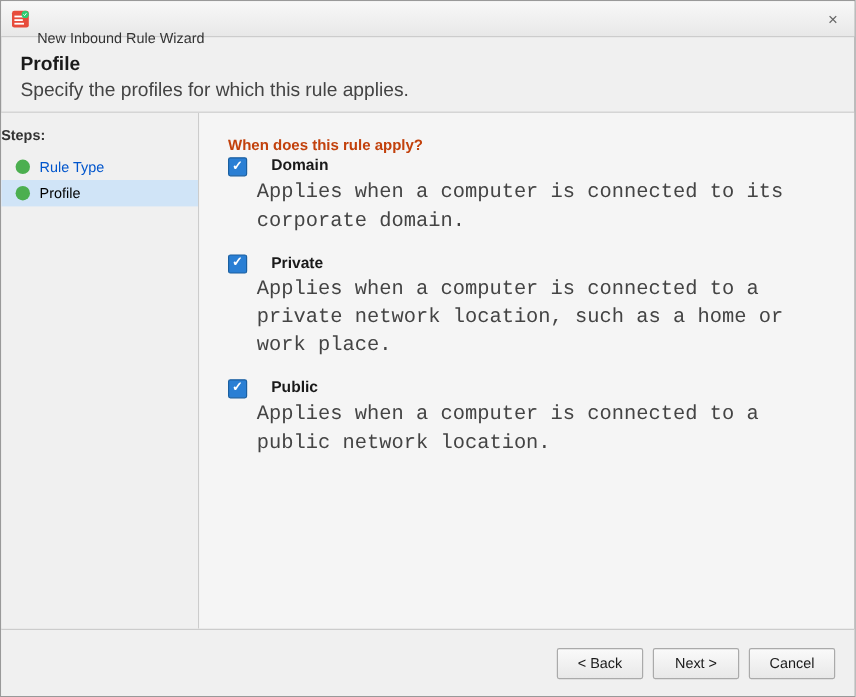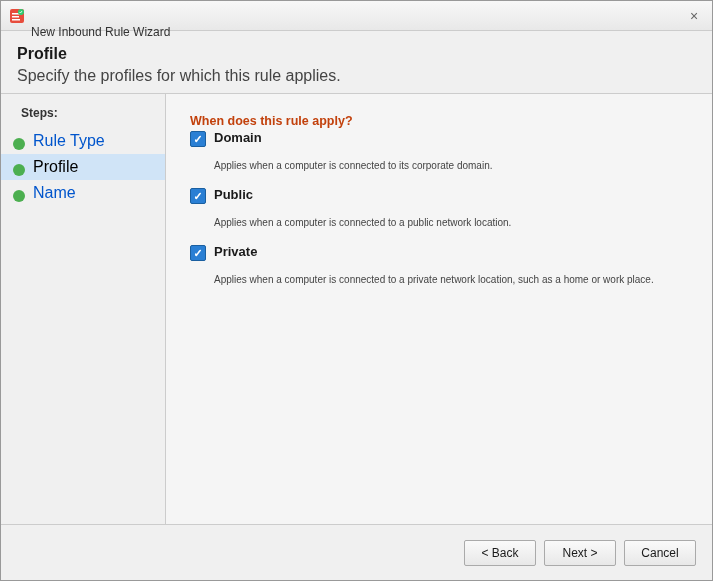--- a/index.html
+++ b/index.html
@@ -84,28 +84,28 @@
       width: 165px;
       background: #f0f0f0;
       border-right: 1px solid #ccc;
       padding: 12px 0;
       flex-shrink: 0;
     }
     .steps-label {
       font-size: 12px;
       font-weight: bold;
       color: #333;
-      padding: 0 12px 8px 20px;
+      padding: 0 12px 8px 0;
     }
     .step-item {
       display: flex;
-      align-items: flex-end;
+      align-items: center;
       padding: 4px 12px;
       cursor: pointer;
-      font-size: 16px;
+      font-size: 12px;
     }
     .step-item.active {
       background: #d0e4f7;
     }
     .step-dot {
       width: 12px;
       height: 12px;
       border-radius: 50%;
       background: #4caf50;
       margin-right: 8px;
@@ -138,20 +138,21 @@
       margin-bottom: 2px;
       font-weight: bold;
     }
     .option-group {
       margin-bottom: 14px;
     }
     .option-row {
       display: flex;
       align-items: flex-start;
       margin-bottom: 2px;
+      gap: 12px;
     }
     .checkbox-custom {
       width: 16px;
       height: 16px;
       background: #2a7fd4;
       border: 1px solid #1a5fa0;
       border-radius: 2px;
       margin-right: 8px;
       flex-shrink: 0;
       margin-top: 1px;
@@ -165,25 +166,26 @@
       font-size: 11px;
       font-weight: bold;
       line-height: 1;
     }
     .option-title {
       font-size: 13px;
       font-weight: bold;
       color: #1a1a1a;
     }
     .option-desc {
-      font-size: 10px;
+      font-size: 17px;
       color: #444;
       margin-left: 24px;
-      margin-top: 12px;
+      margin-top: 2px;
       line-height: 1.4;
+      font-family: Liberation Mono, monospace;
     }
     .footer {
       height: 56px;
       background: #f0f0f0;
       border-top: 1px solid #ccc;
       display: flex;
       align-items: center;
       justify-content: flex-end;
       padding: 0 16px;
       gap: 8px;
@@ -236,51 +238,47 @@
       <div class="steps-label">Steps:</div>
 
       <div class="step-item">
         <div class="step-dot"></div>
         <span class="step-label">Rule Type</span>
       </div>
       <div class="step-item active">
         <div class="step-dot active-dot"></div>
         <span class="step-label active">Profile</span>
       </div>
-      <div class="step-item">
-        <div class="step-dot"></div>
-        <span class="step-label">Name</span>
-      </div>
     </div>
 
     <div class="main-panel">
       <div class="question-text">When does this rule apply?</div>
 
       <div class="option-group">
         <div class="option-row">
           <div class="checkbox-custom"></div>
           <span class="option-title">Domain</span>
         </div>
         <div class="option-desc">Applies when a computer is connected to its corporate domain.</div>
       </div>
 
       <div class="option-group">
         <div class="option-row">
           <div class="checkbox-custom"></div>
+          <span class="option-title">Private</span>
+        </div>
+        <div class="option-desc">Applies when a computer is connected to a private network location, such as a home or work place.</div>
+      </div>
+
+      <div class="option-group">
+        <div class="option-row">
+          <div class="checkbox-custom"></div>
           <span class="option-title">Public</span>
         </div>
         <div class="option-desc">Applies when a computer is connected to a public network location.</div>
-      </div>
-
-      <div class="option-group">
-        <div class="option-row">
-          <div class="checkbox-custom"></div>
-          <span class="option-title">Private</span>
-        </div>
-        <div class="option-desc">Applies when a computer is connected to a private network location, such as a home or work place.</div>
       </div>
     </div>
   </div>
 
   <div class="footer">
     <button class="btn">&lt; Back</button>
     <button class="btn primary">Next &gt;</button>
     <button class="btn">Cancel</button>
   </div>
 </div>

